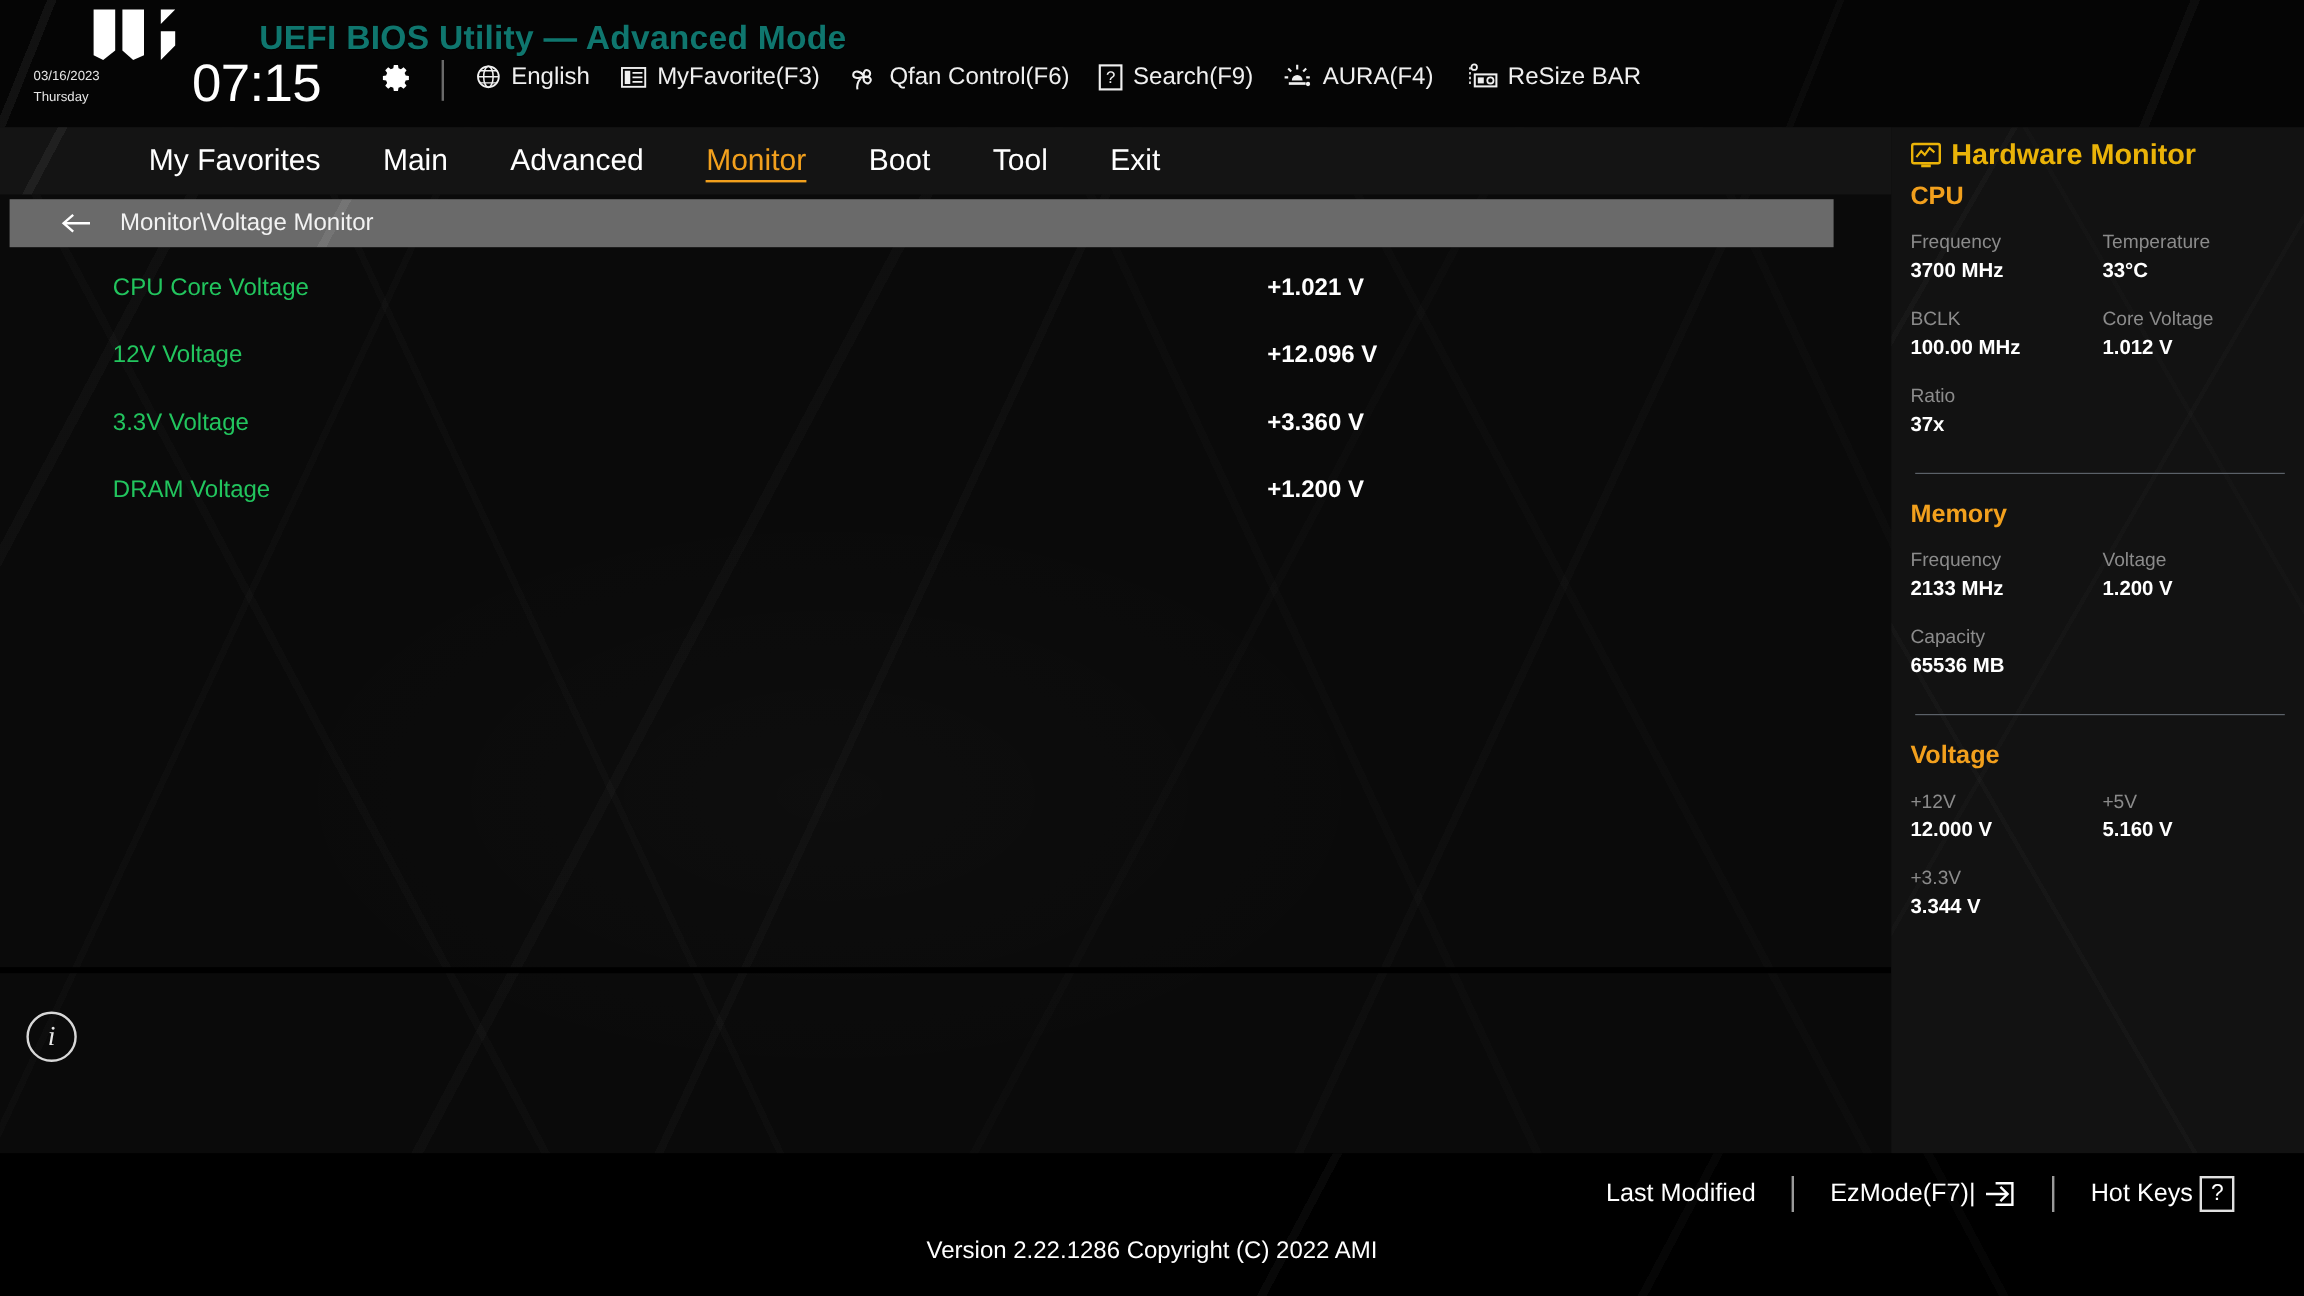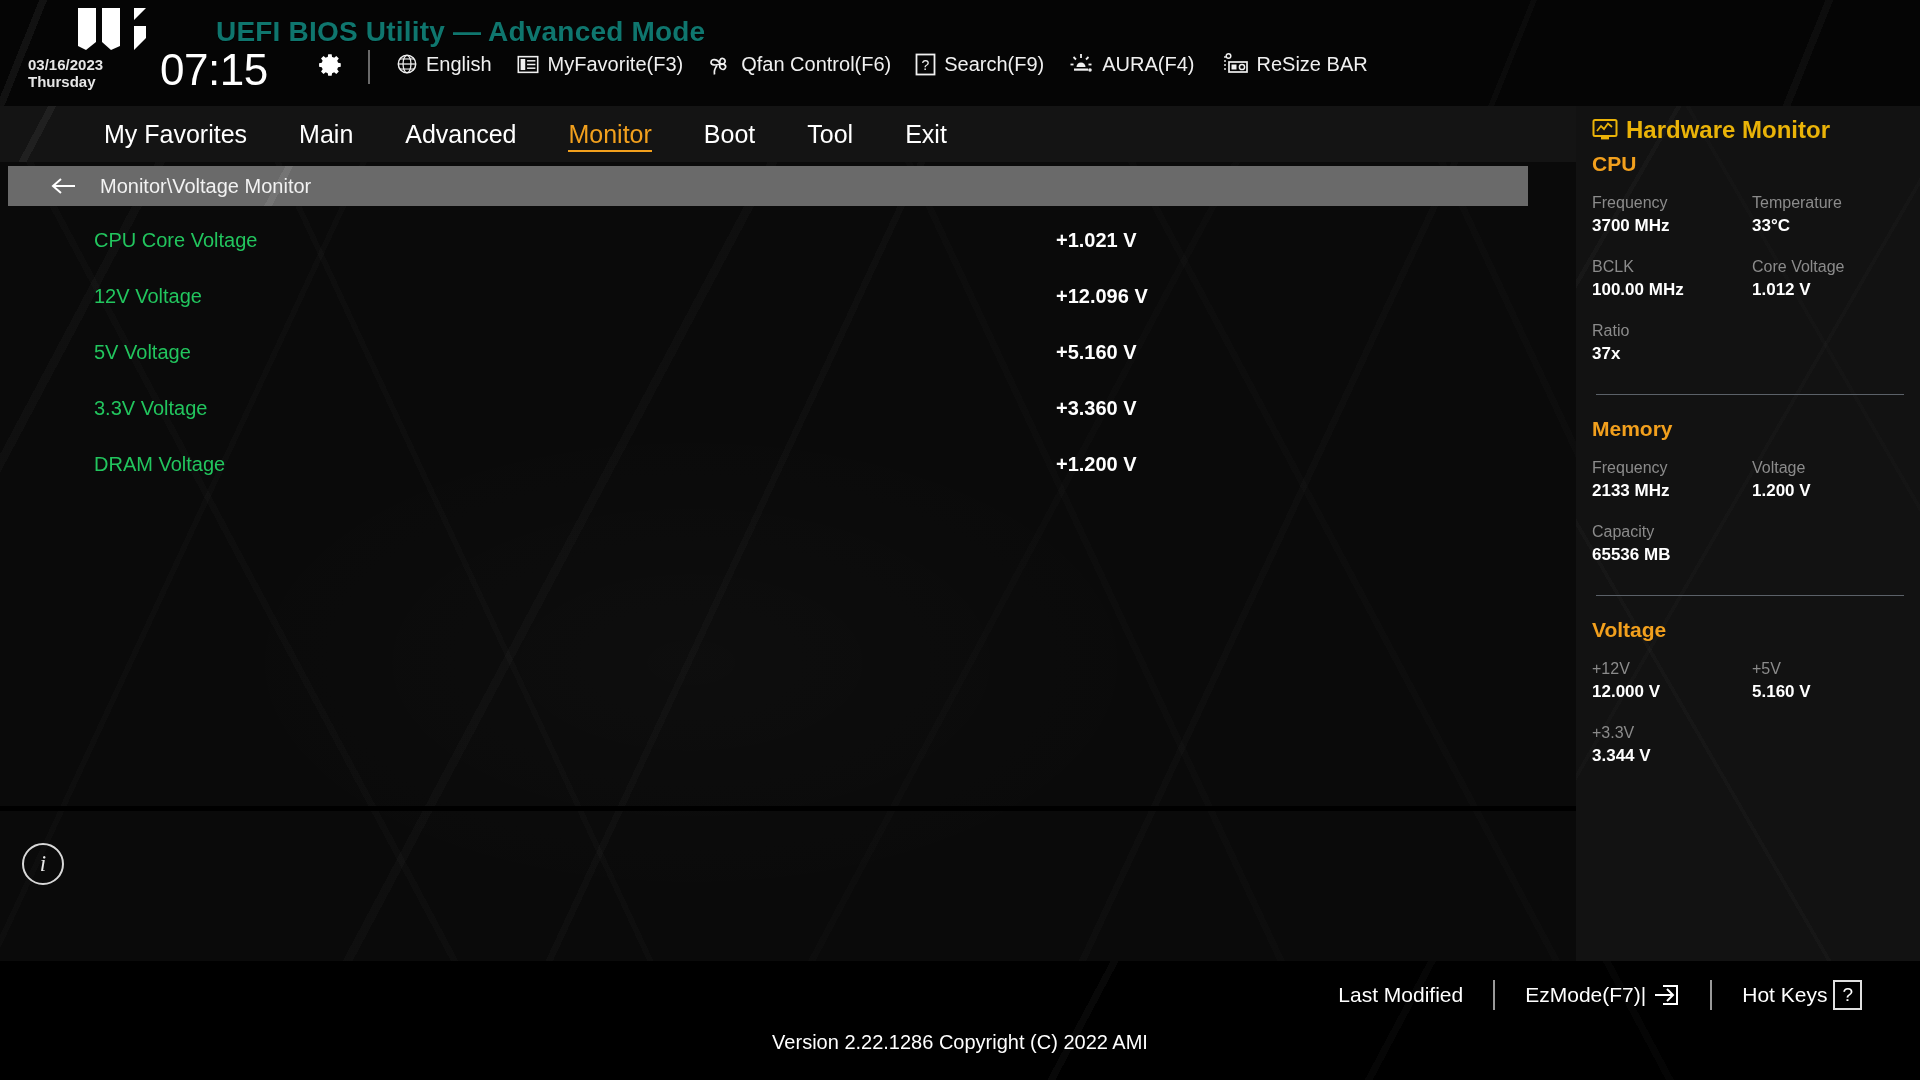--- a/index.html
+++ b/index.html
@@ -57,21 +57,21 @@
     position: absolute; left: 76px; top: 6px; width: 82px; height: 44px;
   }
   .title {
     position: absolute; left: 216px; top: 16px;
     font-size: 28px; font-weight: bold; letter-spacing: .2px;
     color: #0f766e;
     text-shadow: 0 1px 0 #000;
   }
   .dt {
     position: absolute; left: 28px; top: 56px;
-    font-size: 15px; line-height: 17px; color: #e6e6e6; font-weight: bold;
+    font-size: 11px; line-height: 17px; color: #e6e6e6; font-weight: normal;
   }
   .clock {
     position: absolute; left: 160px; top: 45px;
     font-size: 44px; font-weight: normal; color: #fff; letter-spacing: -.5px;
   }
   .gear-btn {
     position: absolute; left: 318px; top: 52px;
     width: 26px; height: 26px; color: #fff;
   }
   .hdr-sep {
@@ -91,21 +91,21 @@
     position: absolute; left: 0; top: 106px; width: 1576px; height: 56px;
     background: #141414;
   }
   .navbar-diag {
     position:absolute; inset:0; pointer-events:none;
     background: linear-gradient(118deg, transparent 0 3%, rgba(255,255,255,0.05) 3% 3.5%, transparent 3.5% 100%);
   }
   .tabs {
     position: absolute; left: 0; top: 0; height: 56px;
     display: flex; align-items: flex-end; gap: 0;
-    padding-left: 78px;
+    padding-left: 98px;
   }
   .tab {
     font-size: 25px; color: #ffffff; padding: 0 26px;
     white-space: nowrap; position: relative; line-height: 56px;
   }
   .tab.active { color: #f2a01d; }
   .tab.active::after {
     content:""; position:absolute; left: 26px; right: 26px; bottom: 10px;
     height: 2px; background: #f2a01d;
   }
@@ -328,24 +328,20 @@
   <div class="list">
     <div class="row">
       <span class="row-label">CPU Core Voltage</span>
       <span class="row-value">+1.021 V</span>
     </div>
     <div class="row">
       <span class="row-label">12V Voltage</span>
       <span class="row-value">+12.096 V</span>
     </div>
     <div class="row">
-      <span class="row-label">5V Voltage</span>
-      <span class="row-value">+5.160 V</span>
-    </div>
-    <div class="row">
       <span class="row-label">3.3V Voltage</span>
       <span class="row-value">+3.360 V</span>
     </div>
     <div class="row">
       <span class="row-label">DRAM Voltage</span>
       <span class="row-value">+1.200 V</span>
     </div>
   </div>
 
   <div class="hr-bottom"></div>

